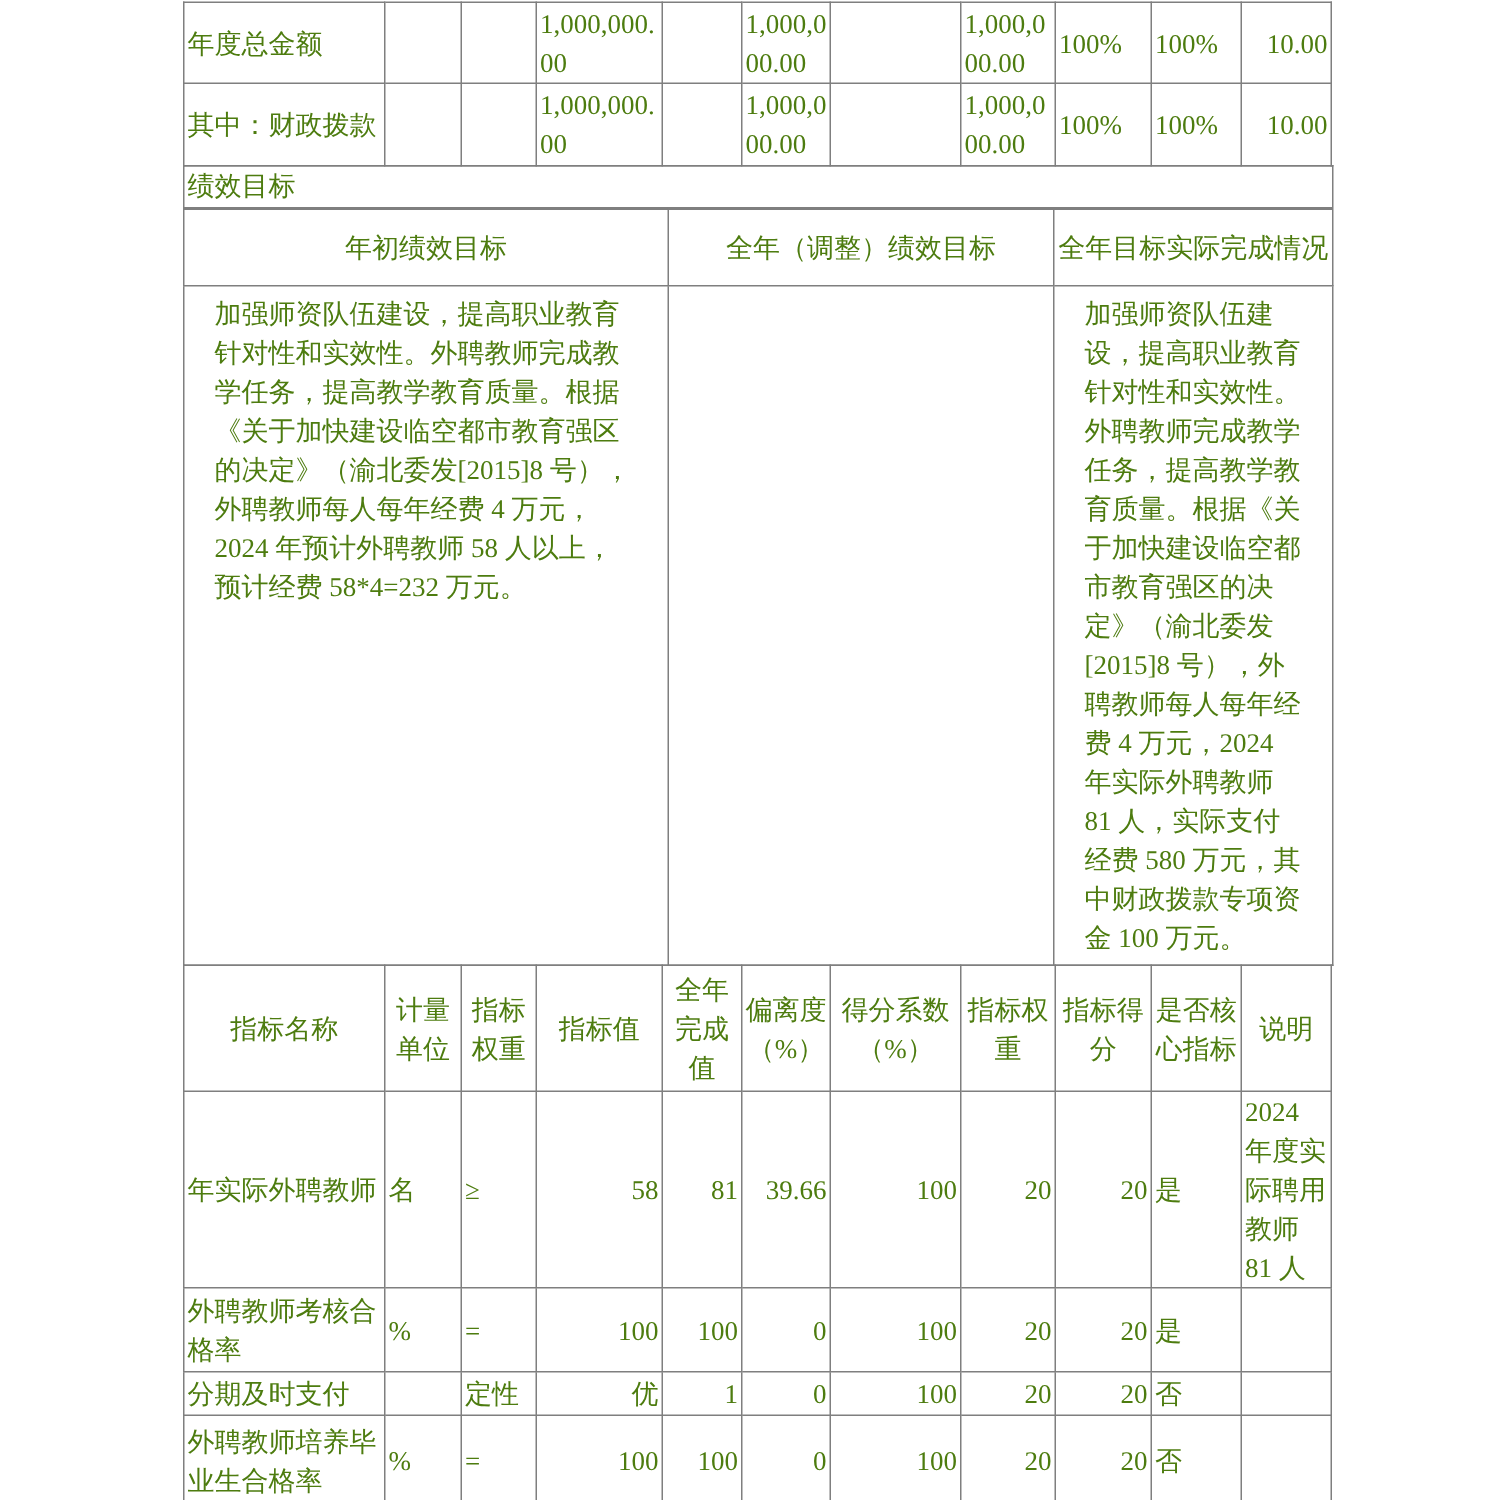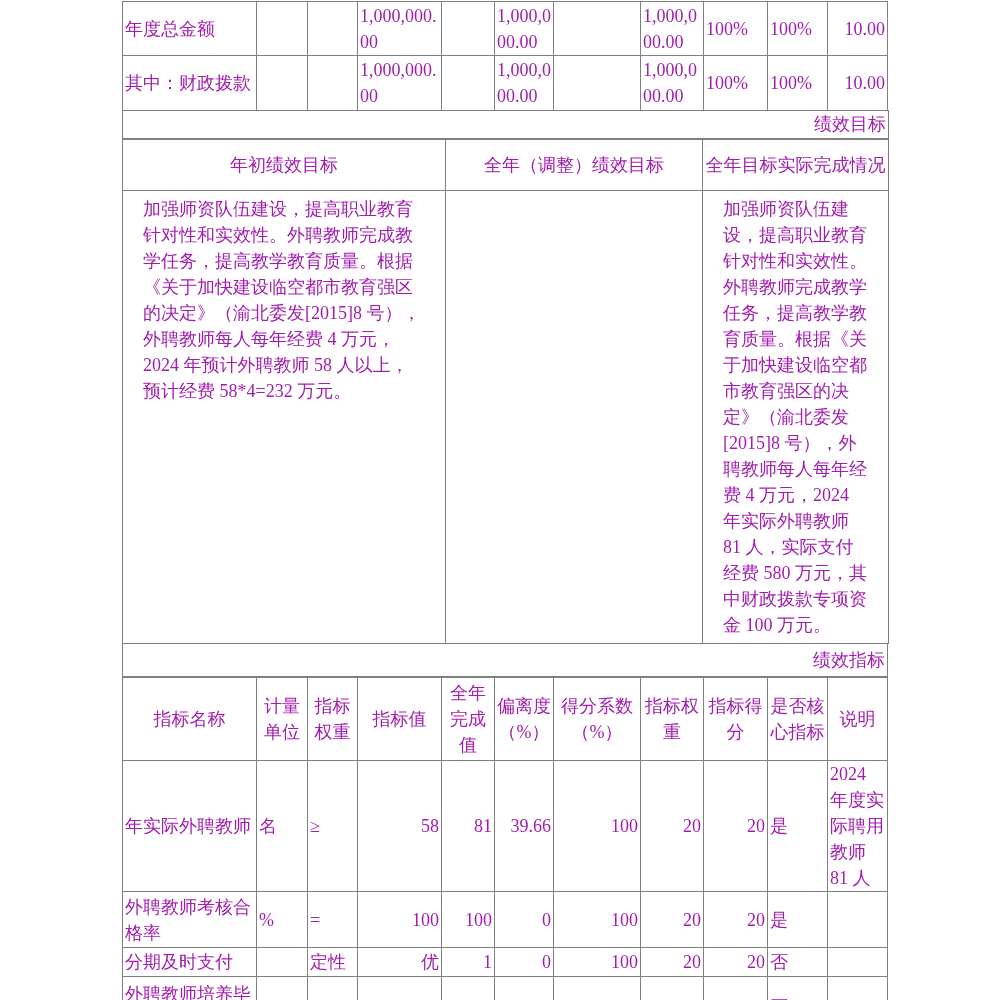--- a/index.html
+++ b/index.html
@@ -4,21 +4,21 @@
 <style>
   * { box-sizing: border-box; }
   html, body { margin: 0; padding: 0; background: #ffffff; }
   .page {
     position: relative;
     width: 1000px;
     height: 1000px;
     background: #ffffff;
     overflow: hidden;
     font-family: "Liberation Serif", "DejaVu Serif", serif;
-    color: #a21caf;
+    color: #4d7c0f;
   }
   .doc { position: absolute; left: 122px; top: 1px; width: 766px; }
   table.grid {
     border-collapse: collapse;
     table-layout: fixed;
     width: 766px;
   }
   table.grid.joined { margin-top: -1px; }
   td {
     border: 1px solid #7f7f7f;
@@ -26,21 +26,21 @@
     font-size: 18px;
     line-height: 26px;
     vertical-align: middle;
     overflow: hidden;
     overflow-wrap: break-word;
   }
   td.c  { text-align: center; margin-top: 30px; }
   td.r  { text-align: right; }
   td.ba { word-break: break-all; text-align: left; margin-left: 11px; }
   td.tp { vertical-align: top; padding: 5px 20px; text-align: left; }
-  tr.secrow td { border-bottom-width: 2px; text-align: right; }
+  tr.secrow td { border-bottom-width: 2px; text-align: left; }
 </style>
 </head>
 <body>
 
 <div class="page">
   <div class="doc">
 
     <table class="grid">
       <colgroup>
         <col style="width:134px">
@@ -116,23 +116,20 @@
           <col style="width:84px">
         <col style="width:53px">
           <col style="width:59px">
           <col style="width:87px">
           <col style="width:63px">
         <col style="width:64px">
           <col style="width:60px">
           <col style="width:60px">
       </colgroup>
       <tbody>
-          <tr class="secrow" style="height:33px">
-        <td colspan="11">绩效指标</td>
-      </tr>
       <tr style="height:84px">
         <td class="c">指标名称</td>
         <td class="c">计量单位</td>
         <td class="c">指标权重</td>
         <td class="c">指标值</td>
         <td class="c">全年完成值</td>
         <td class="c">偏离度（%）</td>
         <td class="c">得分系数（%）</td>
         <td class="c">指标权重</td>
         <td class="c">指标得分</td>

